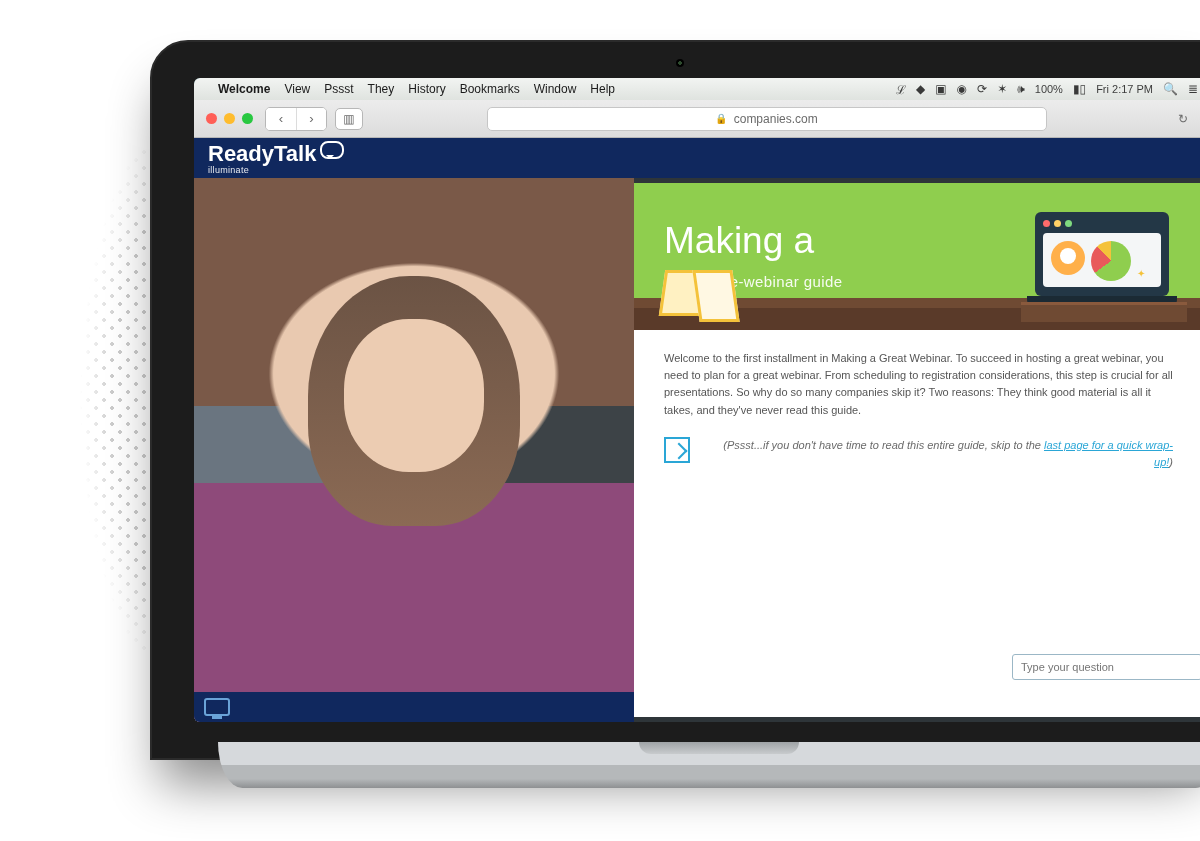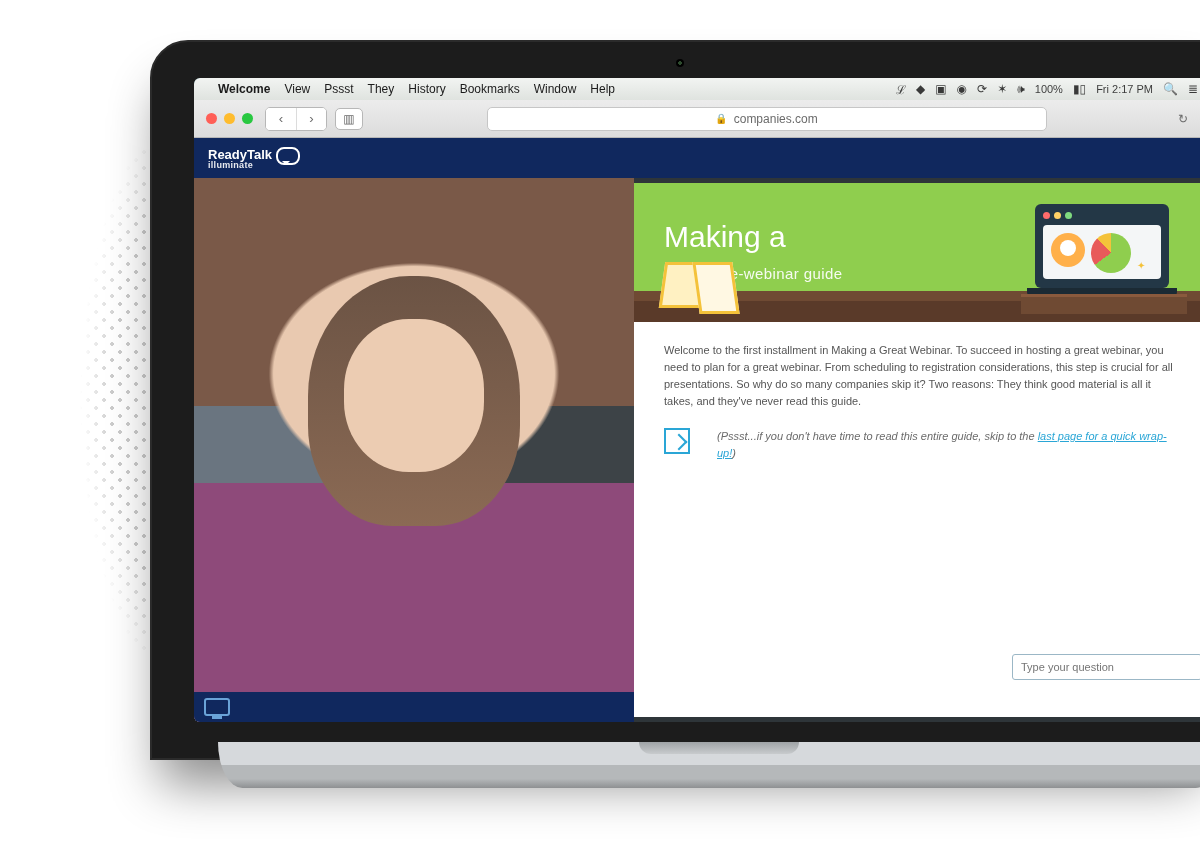--- a/index.html
+++ b/index.html
@@ -57,22 +57,22 @@
     display:flex;align-items:center;justify-content:center;color:#6b6b6b;font-size:12px;}
   .addr{flex:1;max-width:560px;margin:0 auto;height:24px;border:1px solid #c6c6c6;border-radius:5px;
     background:#fff;display:flex;align-items:center;justify-content:center;gap:6px;color:#6b6b6b;}
   .addr .lock{font-size:10px;color:#8c8c8c;}
   .reload{width:26px;text-align:center;color:#6b6b6b;}
 
   
   .app-frame{position:absolute;inset:60px 0 0 0;display:flex;flex-direction:column;}
   .rt-header{background:#10285e;height:40px;display:flex;align-items:center;padding:0 14px;}
   .rt-logo{color:#fff;font-family:"Trebuchet MS",Arial,sans-serif;position:relative;padding-right:28px;}
-  .rt-logo .main{font-size:13px;font-weight:600;}
-  .rt-logo .sub{font-size:9px;letter-spacing:.3px;opacity:.9;margin-top:-2px;font-weight:bold;}
+  .rt-logo .main{font-size:22px;font-weight:600;}
+  .rt-logo .sub{font-size:9px;letter-spacing:.3px;opacity:.9;margin-top:-2px;}
   .rt-logo .bubble{position:absolute;right:0;top:0;width:24px;height:18px;border:2px solid #fff;
     border-radius:8px;}
   .rt-logo .bubble::after{content:"";position:absolute;left:4px;bottom:-6px;width:0;height:0;
     border:4px solid transparent;border-top-color:#fff;}
 
   .rt-body{flex:1;display:flex;gap:0;background:#e8e8e8;}
 
   .video-pane{flex:0 0 440px;position:relative;background:#222;}
   .presenter{width:100%;height:100%;
     background:
@@ -90,21 +90,21 @@
   .bottom-bar{position:absolute;left:0;right:0;bottom:0;height:30px;background:#10285e;
     display:flex;align-items:center;padding:0 10px;}
   .bottom-bar .disp{width:26px;height:18px;border:2px solid #6aa3d8;border-radius:3px;position:relative;}
   .bottom-bar .disp::after{content:"";position:absolute;left:50%;bottom:-5px;width:10px;height:3px;
     background:#6aa3d8;transform:translateX(-50%);}
 
   .slide-pane{flex:1;background:#2e3539;position:relative;padding:4px 4px 4px 0;}
   .slide{position:absolute;left:0;right:5px;top:5px;bottom:5px;background:#fff;display:flex;flex-direction:column;}
   .slide-hero{background:linear-gradient(180deg,#8fce4e 0 78%,#6f4a33 78% 85%,#5a3a29 85% 100%);
     padding:36px 30px 40px;color:#fff;position:relative;overflow:hidden;}
-  .slide-hero h1{font-family:Georgia,"Times New Roman",serif;font-weight:400;font-size:30px;line-height:1.2;}
+  .slide-hero h1{font-family:Georgia,"Times New Roman",serif;font-weight:400;font-size:37px;line-height:1.2;}
   .slide-hero .sub{margin-top:10px;font-size:15px;letter-spacing:.4px;opacity:.92;}
   .booklet{position:absolute;left:28px;bottom:14px;width:54px;height:46px;}
   .booklet::before{content:"";position:absolute;inset:0;background:#fff1c2;border:3px solid #f4c23a;
     transform:skewX(-8deg);} 
   .booklet::after{content:"";position:absolute;left:34px;top:0;width:34px;height:100%;
     background:#fff8e3;border:3px solid #f4c23a;transform:skewX(8deg);}
   .laptop-illus{position:absolute;right:26px;bottom:8px;width:150px;height:110px;}
   .laptop-illus .scr{position:absolute;left:8px;right:8px;top:0;bottom:26px;background:#233746;border-radius:6px;padding:8px;}
   .laptop-illus .scr .traf{display:flex;gap:4px;margin-bottom:6px;}
   .laptop-illus .scr .traf span{width:7px;height:7px;border-radius:50%;}
@@ -114,21 +114,21 @@
   .laptop-illus .scr .cnt{height:calc(100% - 14px);background:#f4f6f7;border-radius:4px;display:flex;gap:6px;padding:8px;}
   .avatar{width:34px;height:34px;border-radius:50%;background:#ffb04a;position:relative;}
   .avatar::after{content:"";position:absolute;left:9px;top:7px;width:16px;height:16px;border-radius:50%;background:#fff;}
   .pie{width:40px;height:40px;border-radius:50%;
     background:conic-gradient(#8fce4e 0 65%,#e85a5a 65% 88%,#f4c23a 88% 100%);}
   .spark{width:10px;font-size:10px;color:#f4c23a;align-self:flex-end;}
   .laptop-illus .base2{position:absolute;left:0;right:0;bottom:14px;height:12px;background:#1b2a34;border-radius:0 0 8px 8px;}
   .desk{position:absolute;left:-6px;right:-10px;bottom:0;height:20px;background:#6f4a33;border-top:3px solid #8a5a3d;}
 
   .slide-body{padding:20px 30px;color:#555;font-size:11px;line-height:1.55;}
-  .hint{display:flex;gap:27px;margin-top:18px;align-items:flex-start;}
+  .hint{display:flex;gap:27px;margin-top:18px;align-items:flex-start;text-align:right;}
   .hint .ic{width:26px;height:26px;border:2px solid #2aa6d6;position:relative;flex:0 0 26px;}
   .hint .ic::before{content:"";position:absolute;left:7px;top:6px;width:10px;height:10px;
     border-top:2px solid #2aa6d6;border-right:2px solid #2aa6d6;transform:rotate(45deg);}
   .hint p{font-style:italic;color:#6b6b6b;font-size:11px;}
   .hint a{color:#2aa6d6;}
 
   .question-box{position:absolute;right:6px;bottom:42px;width:190px;height:26px;
     border:1px solid #9bb7c6;border-radius:3px;padding:0 8px;font-size:11px;color:#a9b6bd;background:#fff;}
 
   

